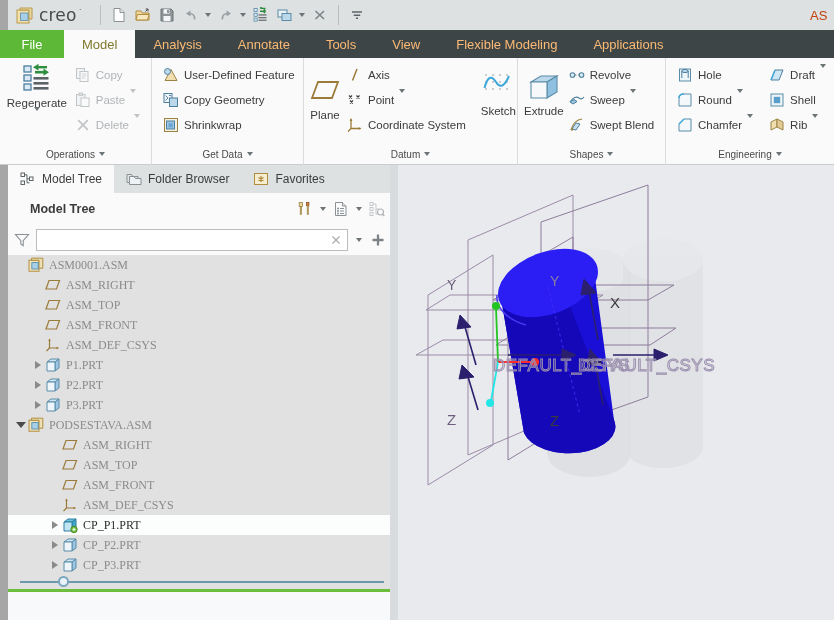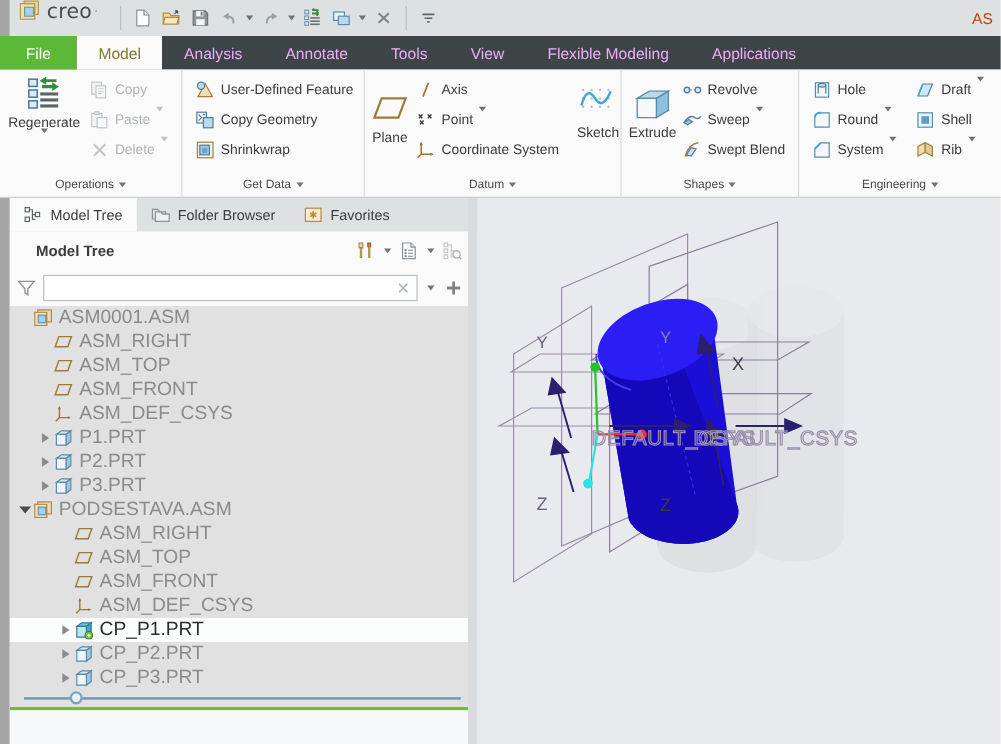--- a/index.html
+++ b/index.html
@@ -15,21 +15,21 @@
   
   .titlebar {
     position: absolute; top: 0; left: 0; width: 834px; height: 30px;
     background: #dde1e2;
     display: flex; align-items: center;
   }
   .ribbon-grabber {
     width: 8px; height: 30px; background: #a6a6a6;
   }
   .creo-logo {
-    display: flex; align-items: flex-start; gap: 6px;
+    display: flex; align-items: center; gap: 6px;
     padding: 0 12px 0 8px; height: 30px;
   }
   .creo-logo-mark {
     width: 17px; height: 17px; position: relative;
   }
   .creo-logo-text {
     font-size: 17px; color: #4a4a4a; letter-spacing: .2px;
     font-family: "DejaVu Sans", sans-serif;
   }
   .qa-sep {
@@ -52,21 +52,21 @@
     width: 24px;
   }
 
   
   .tabstrip {
     position: absolute; top: 30px; left: 0; width: 834px; height: 28px;
     background: #3d4546; display: flex; align-items: stretch;
   }
   .tab {
     display: flex; align-items: center; justify-content: center;
-    color: #f0abfc; font-size: 13px; padding: 0 18px; cursor: default;
+    color: #fdba74; font-size: 13px; padding: 0 18px; cursor: default;
     white-space: nowrap;
   }
   .tab.file {
     background: #5cb836; color: #fff; min-width: 64px; font-size: 13px;
   }
   .tab.active {
     background: #fafafa; color: #7f7a2d;
   }
 
   
@@ -156,21 +156,21 @@
     height: 20px; display: flex; align-items: center; white-space: nowrap;
     background: #e1e1e1; cursor: default; position: relative;
   }
   .trow.sel { background: #fcfdfd; }
   .trow .expander {
     width: 14px; height: 20px; display: flex; align-items: center; justify-content: center;
     flex: none; cursor: default;
   }
   .tri-r { width:0;height:0;border-top:4.5px solid transparent;border-bottom:4.5px solid transparent;border-left:6px solid #8a8a8a; }
   .tri-d { width:0;height:0;border-left:5px solid transparent;border-right:5px solid transparent;border-top:6px solid #4a4a4a; }
-  .trow .tlabel { font-size: 16px; color: #8b8b8b; margin-left: 5px; }
+  .trow .tlabel { font-size: 12px; color: #8b8b8b; margin-left: 5px; font-family: Liberation Serif, serif; }
   .trow.sel .tlabel { color: #2c2c2c; }
   .tspacer { flex: none; }
   .insertbar {
     position: relative; height: 14px; display: flex; align-items: center;
     background: #e1e1e1;
   }
   .insert-line {
     position: absolute; left: 12px; right: 6px; top: 6px; height: 2px; background: #6d98ae;
   }
   .insert-knob {
@@ -551,21 +551,21 @@
             <span class="lbl">Round</span>
             <span><i class="caret-d"></i></span>
           </div>
           <div class="smallbtn">
             <span>
               <svg class="ico" viewBox="0 0 16 16">
                 <path d="M2 14V7l5-5h7v12z" fill="#f4f8fb" stroke="#5b8ca8" stroke-width="1"></path>
                 <path d="M2 7 7 2" fill="none" stroke="#3fa8d8" stroke-width="1.6"></path>
               </svg>
             </span>
-            <span class="lbl">System</span>
+            <span class="lbl">Chamfer</span>
             <span><i class="caret-d"></i></span>
           </div>
         </div>
         <div class="col" style="margin-left:6px">
           <div class="smallbtn">
             <span>
               <svg class="ico" viewBox="0 0 16 16">
                 <polygon points="2,13 6,3 14,3 10,13" fill="#cfe6f3" stroke="#4d7f9e" stroke-width="1"></polygon>
                 <path d="M6,3 2,13" stroke="#3fa8d8" stroke-width="1.4" fill="none"></path>
               </svg>

